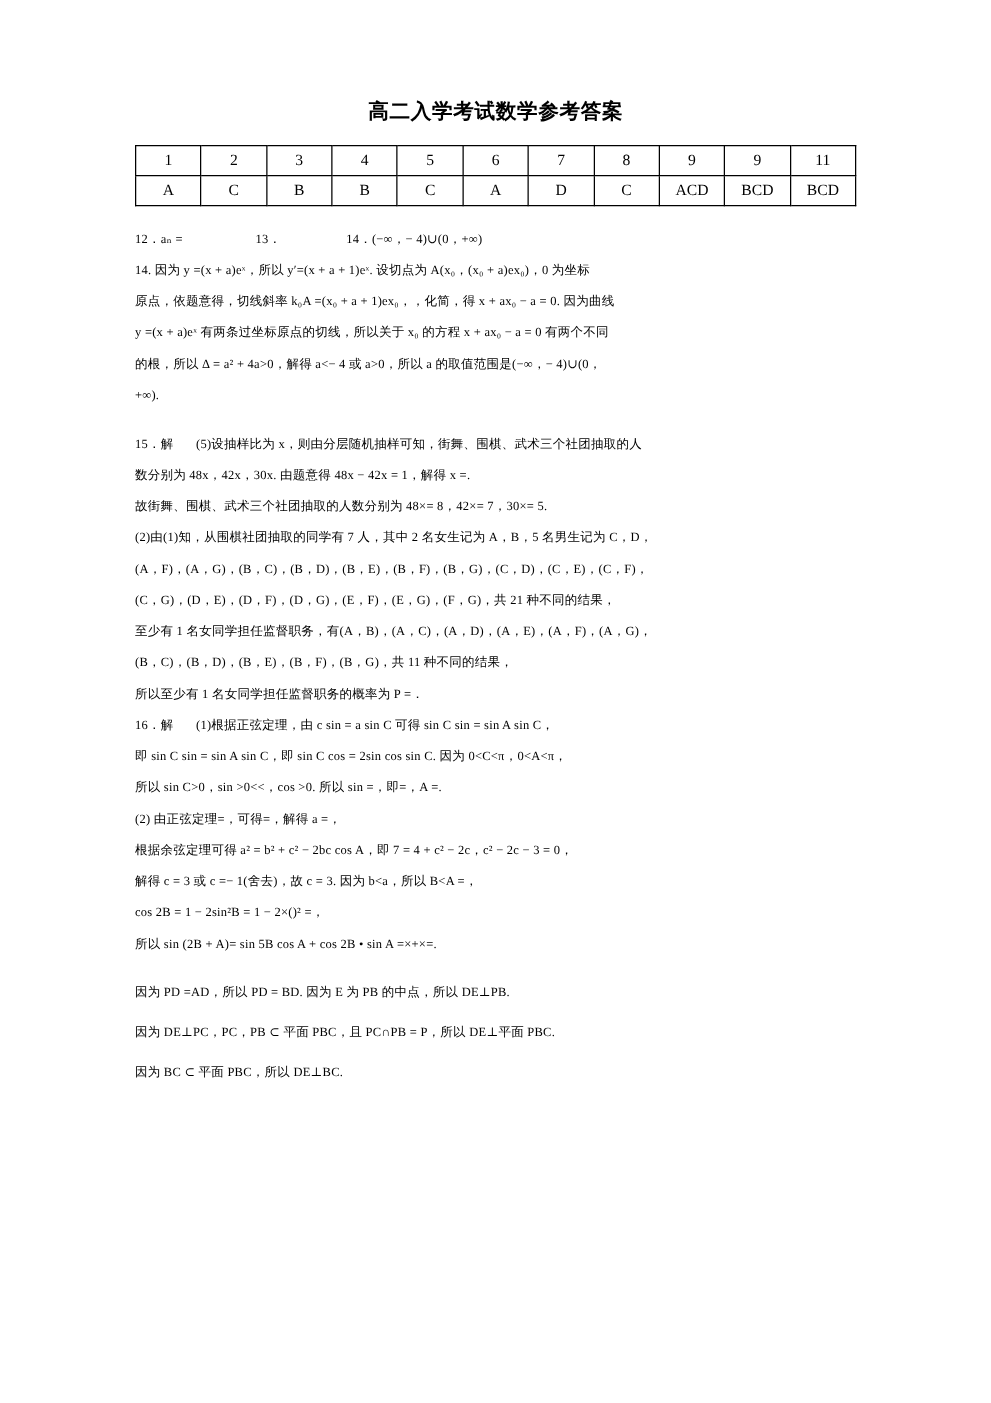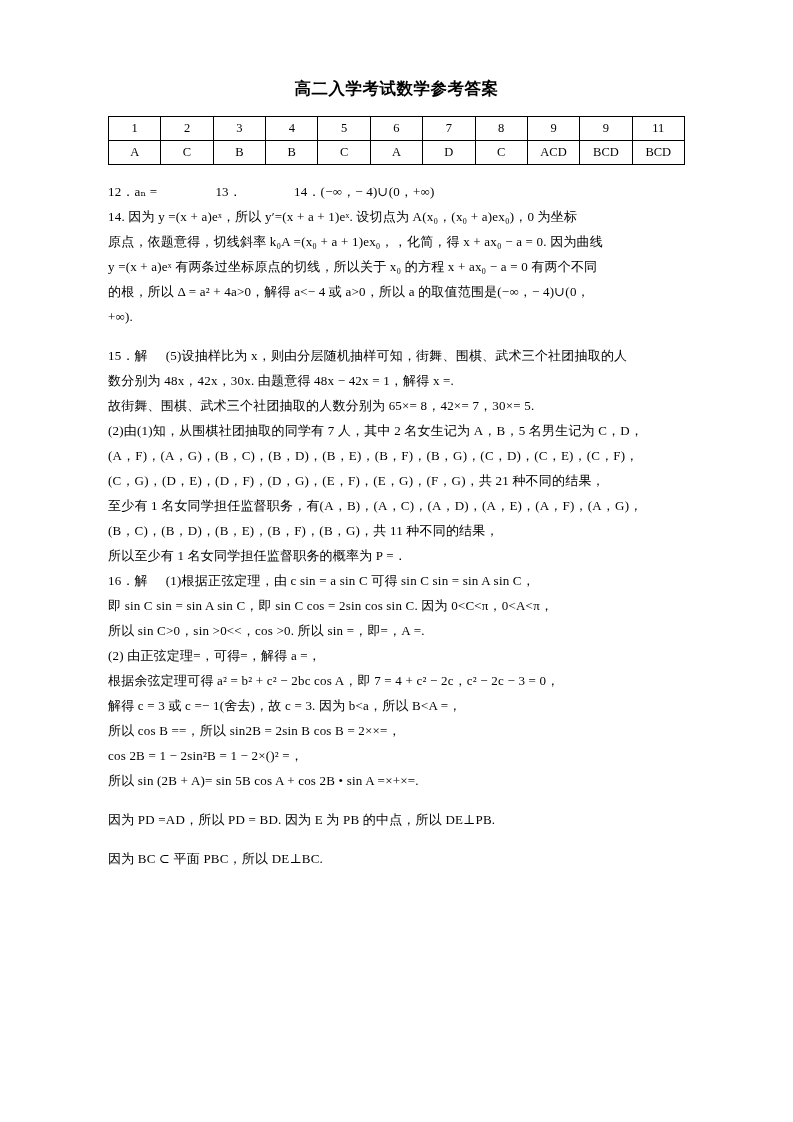--- a/index.html
+++ b/index.html
@@ -40,21 +40,21 @@
   table.answers td {
     border: 1px solid #000;
     text-align: center;
     font-size: 12.5px;
     height: 23px;
     line-height: 23px;
     padding: 0;
     font-family: "Liberation Serif", "DejaVu Serif", serif;
   }
   .para {
-    font-size: 13px;
+    font-size: 10px;
     line-height: 25px;
     text-align: justify;
     margin: 0;
     letter-spacing: 0.2px;
   }
   .gap-sm { height: 7px; }
   .gap-md { height: 14px; }
   .lbl-space { display: inline-block; width: 58px; }
   .lbl-space2 { display: inline-block; width: 52px; }
   .sp2 { display: inline-block; width: 18px; }
@@ -107,44 +107,44 @@
     <div>y =(x + a)eˣ 有两条过坐标原点的切线，所以关于 x₀ 的方程 x + ax₀ − a = 0 有两个不同</div>
     <div>的根，所以 Δ = a² + 4a&gt;0，解得 a&lt;− 4 或 a&gt;0，所以 a 的取值范围是(−∞，− 4)∪(0，</div>
     <div>+∞).</div>
   </div>
 
   <div class="gap-md"></div>
 
   <div class="para">
     <div><span>15．解</span><span class="sp2"></span><span>(5)设抽样比为 x，则由分层随机抽样可知，街舞、围棋、武术三个社团抽取的人</span></div>
     <div>数分别为 48x，42x，30x. 由题意得 48x − 42x = 1，解得 x =.</div>
-    <div>故街舞、围棋、武术三个社团抽取的人数分别为 65×= 8，42×= 7，30×= 5.</div>
+    <div>故街舞、围棋、武术三个社团抽取的人数分别为 48×= 8，42×= 7，30×= 5.</div>
     <div>(2)由(1)知，从围棋社团抽取的同学有 7 人，其中 2 名女生记为 A，B，5 名男生记为 C，D，</div>
     <div>(A，F)，(A，G)，(B，C)，(B，D)，(B，E)，(B，F)，(B，G)，(C，D)，(C，E)，(C，F)，</div>
     <div>(C，G)，(D，E)，(D，F)，(D，G)，(E，F)，(E，G)，(F，G)，共 21 种不同的结果，</div>
     <div>至少有 1 名女同学担任监督职务，有(A，B)，(A，C)，(A，D)，(A，E)，(A，F)，(A，G)，</div>
     <div>(B，C)，(B，D)，(B，E)，(B，F)，(B，G)，共 11 种不同的结果，</div>
     <div>所以至少有 1 名女同学担任监督职务的概率为 P =．</div>
   </div>
 
   <div class="para">
     <div><span>16．解</span><span class="sp2"></span><span>(1)根据正弦定理，由 c sin = a sin C 可得 sin C sin = sin A sin C，</span></div>
     <div>即 sin C sin = sin A sin C，即 sin C cos = 2sin cos sin C. 因为 0&lt;C&lt;π，0&lt;A&lt;π，</div>
     <div>所以 sin C&gt;0，sin &gt;0&lt;&lt;，cos &gt;0. 所以 sin =，即=，A =.</div>
     <div>(2) 由正弦定理=，可得=，解得 a =，</div>
     <div>根据余弦定理可得 a² = b² + c² − 2bc cos A，即 7 = 4 + c² − 2c，c² − 2c − 3 = 0，</div>
     <div>解得 c = 3 或 c =− 1(舍去)，故 c = 3. 因为 b&lt;a，所以 B&lt;A =，</div>
-    <div>所以 cos B ==，所以 sin2B = 2sin B cos B = 2××=，</div>
     <div>cos 2B = 1 − 2sin²B = 1 − 2×()² =，</div>
     <div>所以 sin (2B + A)= sin 5B cos A + cos 2B • sin A =×+×=.</div>
   </div>
 
   <div class="gap-sm"></div>
 
   <div class="para">
     <div class="gap-sm"></div>
     <div>因为 PD =AD，所以 PD = BD. 因为 E 为 PB 的中点，所以 DE⊥PB.</div>
     <div class="gap-sm"></div>
+    <div>因为 DE⊥PC，PC，PB ⊂ 平面 PBC，且 PC∩PB = P，所以 DE⊥平面 PBC.</div>
     <div class="gap-sm"></div>
     <div>因为 BC ⊂ 平面 PBC，所以 DE⊥BC.</div>
   </div>
 
 </div>
 
 </body></html>

